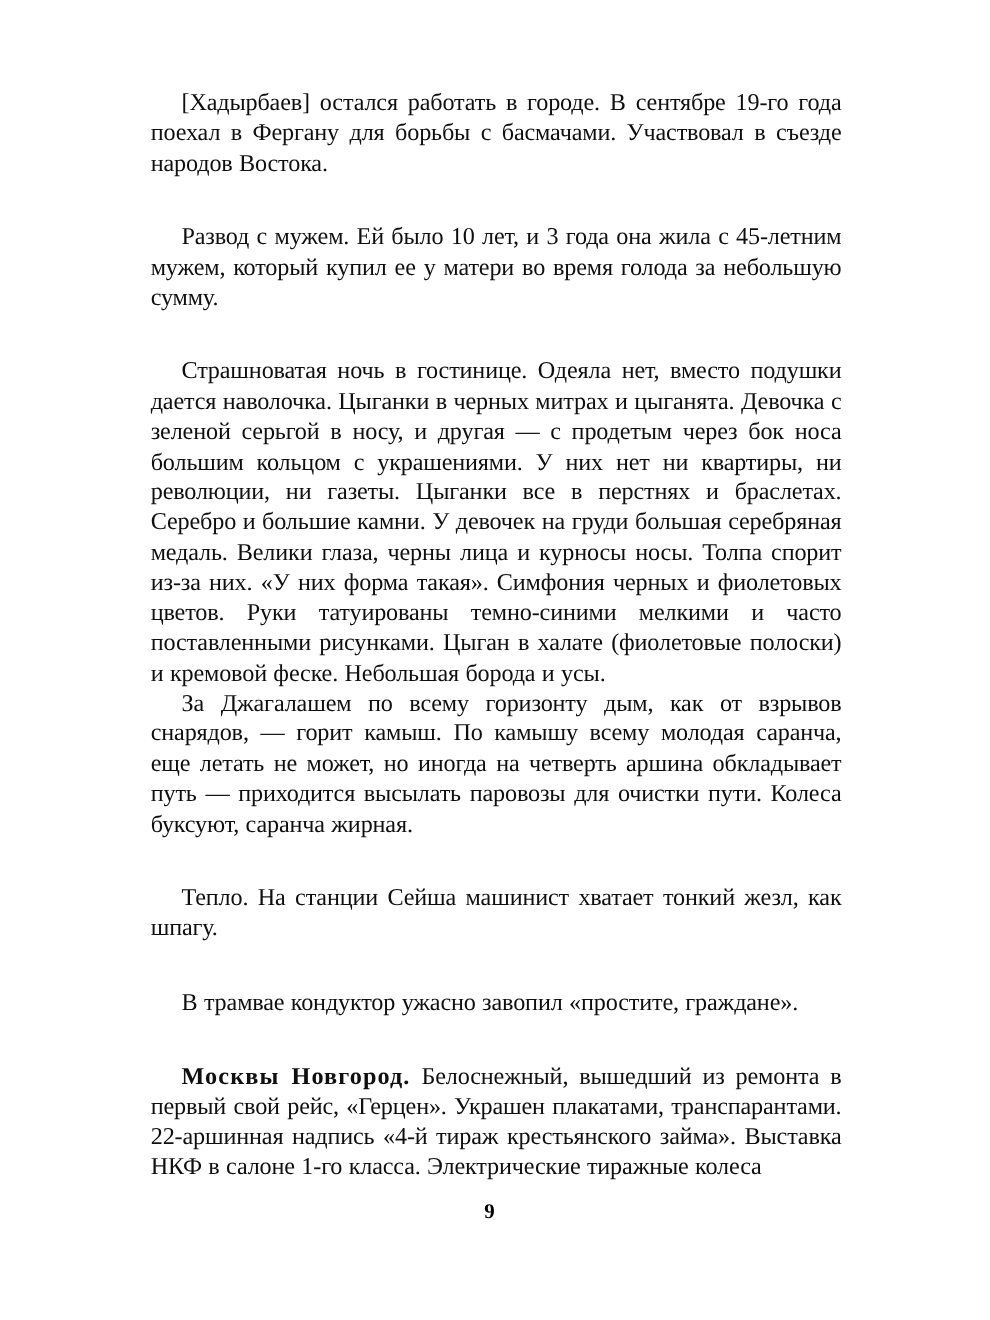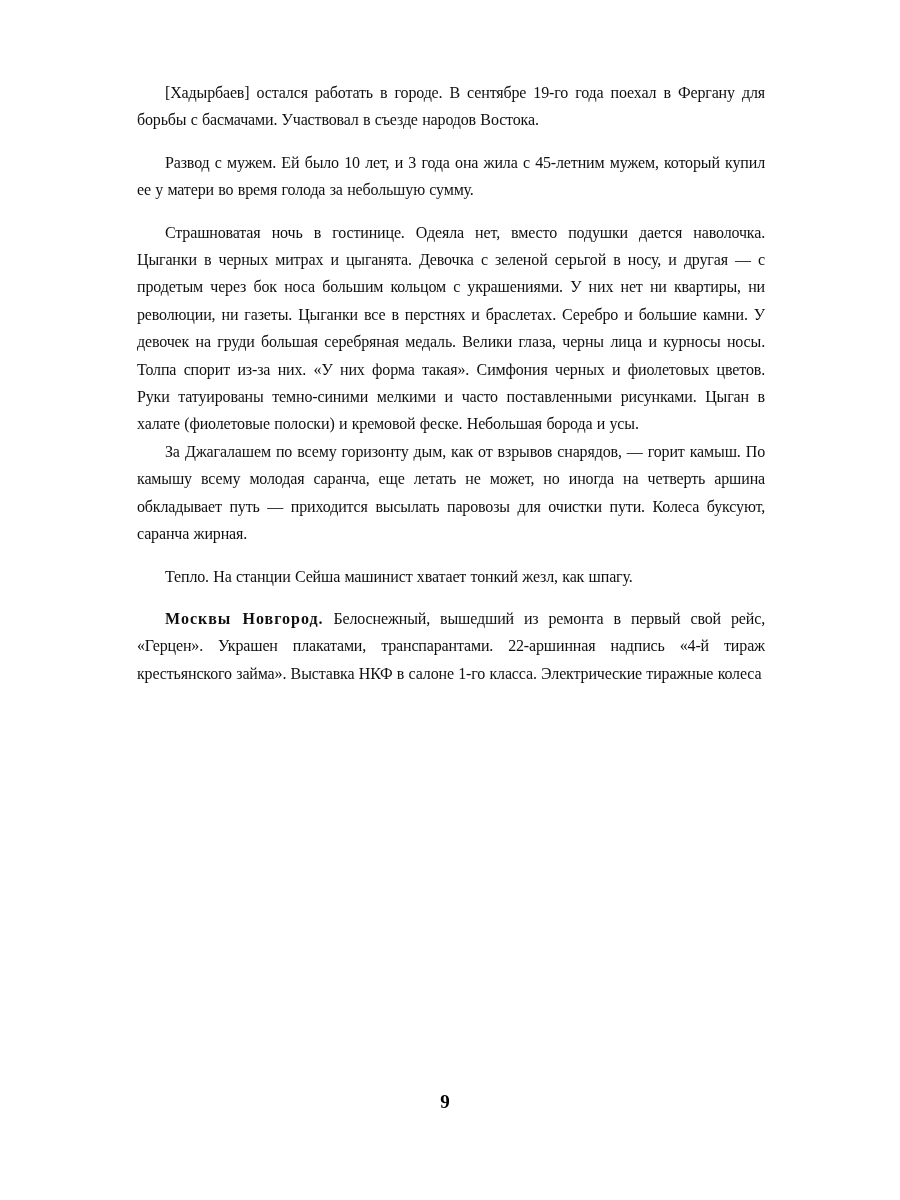--- a/index.html
+++ b/index.html
@@ -17,29 +17,29 @@
   .book-page {
     position: relative;
     width: 900px;
     height: 1200px;
     box-sizing: border-box;
     padding: 79px 135px 0 137px;
     background: #ffffff;
   }
   .book-page p.para {
     margin: 0;
-    font-size: 16px;
+    font-size: 22px;
     line-height: 27.4px;
     text-align: justify;
     text-indent: 28px;
     letter-spacing: -0.15px;
     word-spacing: 0.5px;
   }
   .book-page p.para.gap-before {
-    margin-top: 15px;
+    margin-top: 40px;
   }
   .bold-lead {
     font-weight: bold;
     letter-spacing: 1px;
   }
   .page-number {
     position: absolute;
     left: 0;
     top: 1091px;
     width: 890px;
@@ -58,20 +58,21 @@
 
   <p class="para gap-before">Развод с мужем. Ей было 10 лет, и 3 года она жила с 45-летним мужем, который купил ее у матери во время голода за небольшую сумму.</p>
 
   <p class="para gap-before">Страшноватая ночь в гостинице. Одеяла нет, вместо подушки дается наволочка. Цыганки в черных митрах и цыганята. Девочка с зеленой серьгой в носу, и другая — с продетым через бок носа большим кольцом с украшениями. У них нет ни квартиры, ни революции, ни газеты. Цыганки все в перстнях и браслетах. Серебро и большие камни. У девочек на груди большая серебряная медаль. Велики глаза, черны лица и курносы носы. Толпа спорит из-за них. «У них форма такая». Симфония черных и фиолетовых цветов. Руки татуированы темно-синими мелкими и часто поставленными рисунками. Цыган в халате (фиолетовые полоски) и кремовой феске. Небольшая борода и усы.</p>
 
   <p class="para">За Джагалашем по всему горизонту дым, как от взрывов снарядов, — горит камыш. По камышу всему молодая саранча, еще летать не может, но иногда на четверть аршина обкладывает путь — приходится высылать паровозы для очистки пути. Колеса буксуют, саранча жирная.</p>
 
 
   <p class="para gap-before">Тепло. На станции Сейша машинист хватает тонкий жезл, как шпагу.</p>
 
+  <p class="para gap-before">В трамвае кондуктор ужасно завопил «простите, граждане».</p>
 
   <p class="para gap-before">
     <span class="bold-lead">Москвы Новгород.</span><span> Белоснежный, вышедший из ремонта в первый свой рейс, «Герцен». Украшен плакатами, транспарантами. 22-аршинная надпись «4-й тираж крестьянского займа». Выставка НКФ в салоне 1-го класса. Электрические тиражные колеса</span>
   </p>
 
   <div class="page-number">9</div>
 
 </div>
 
 </body></html>

